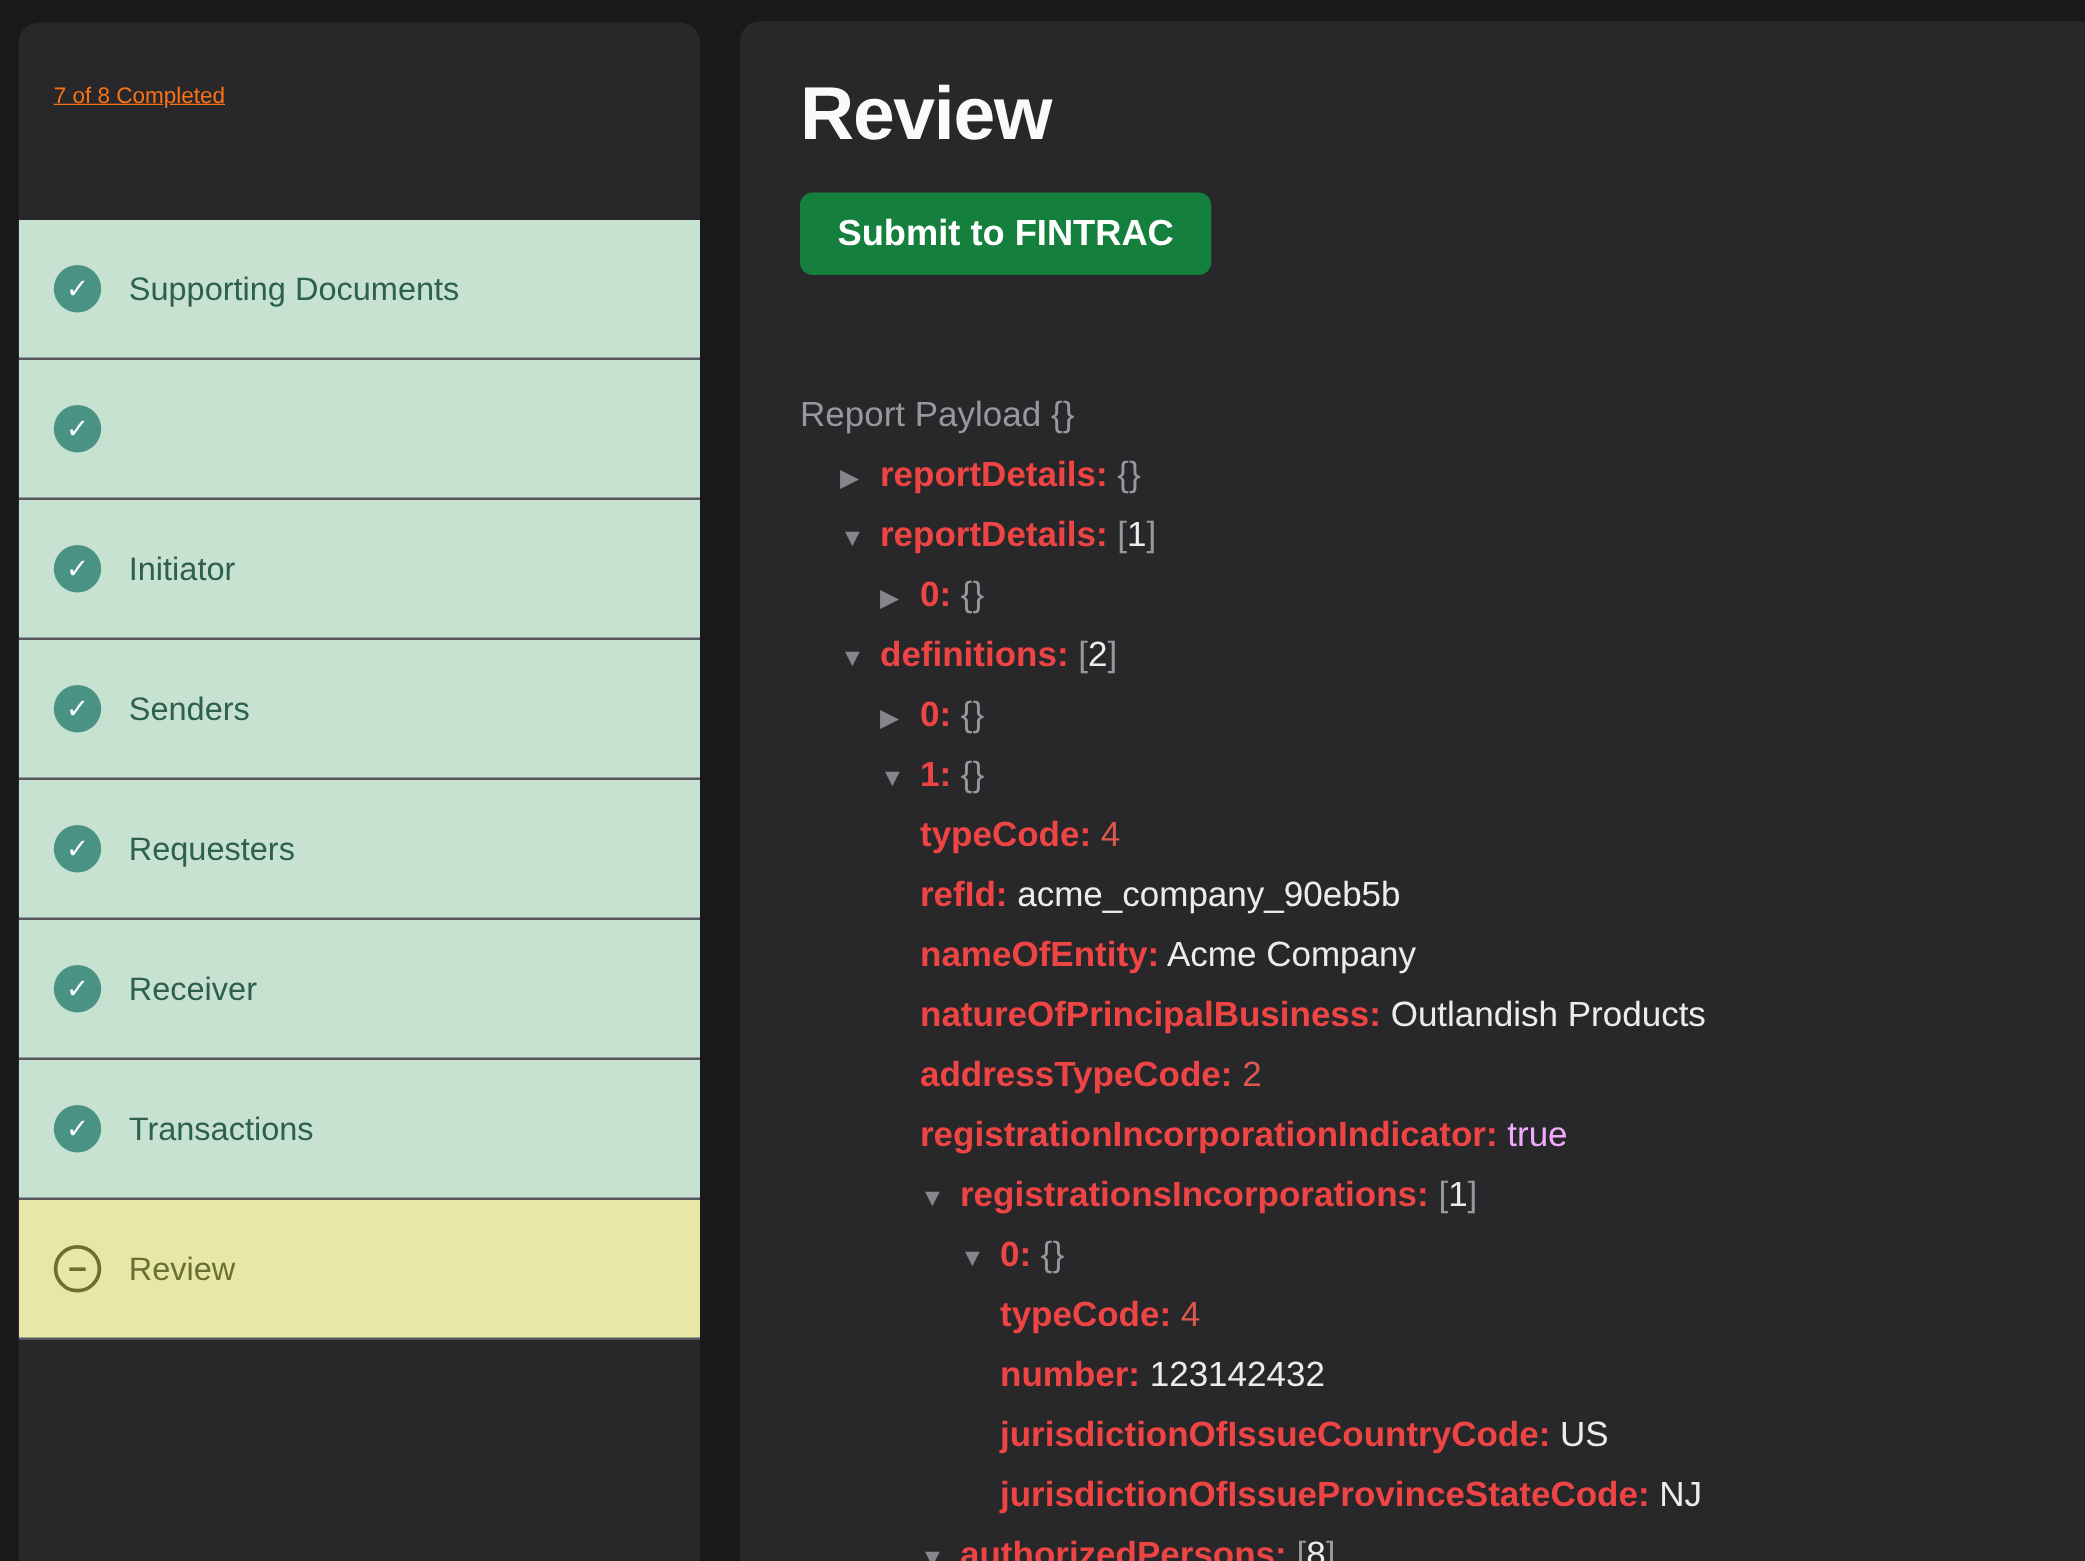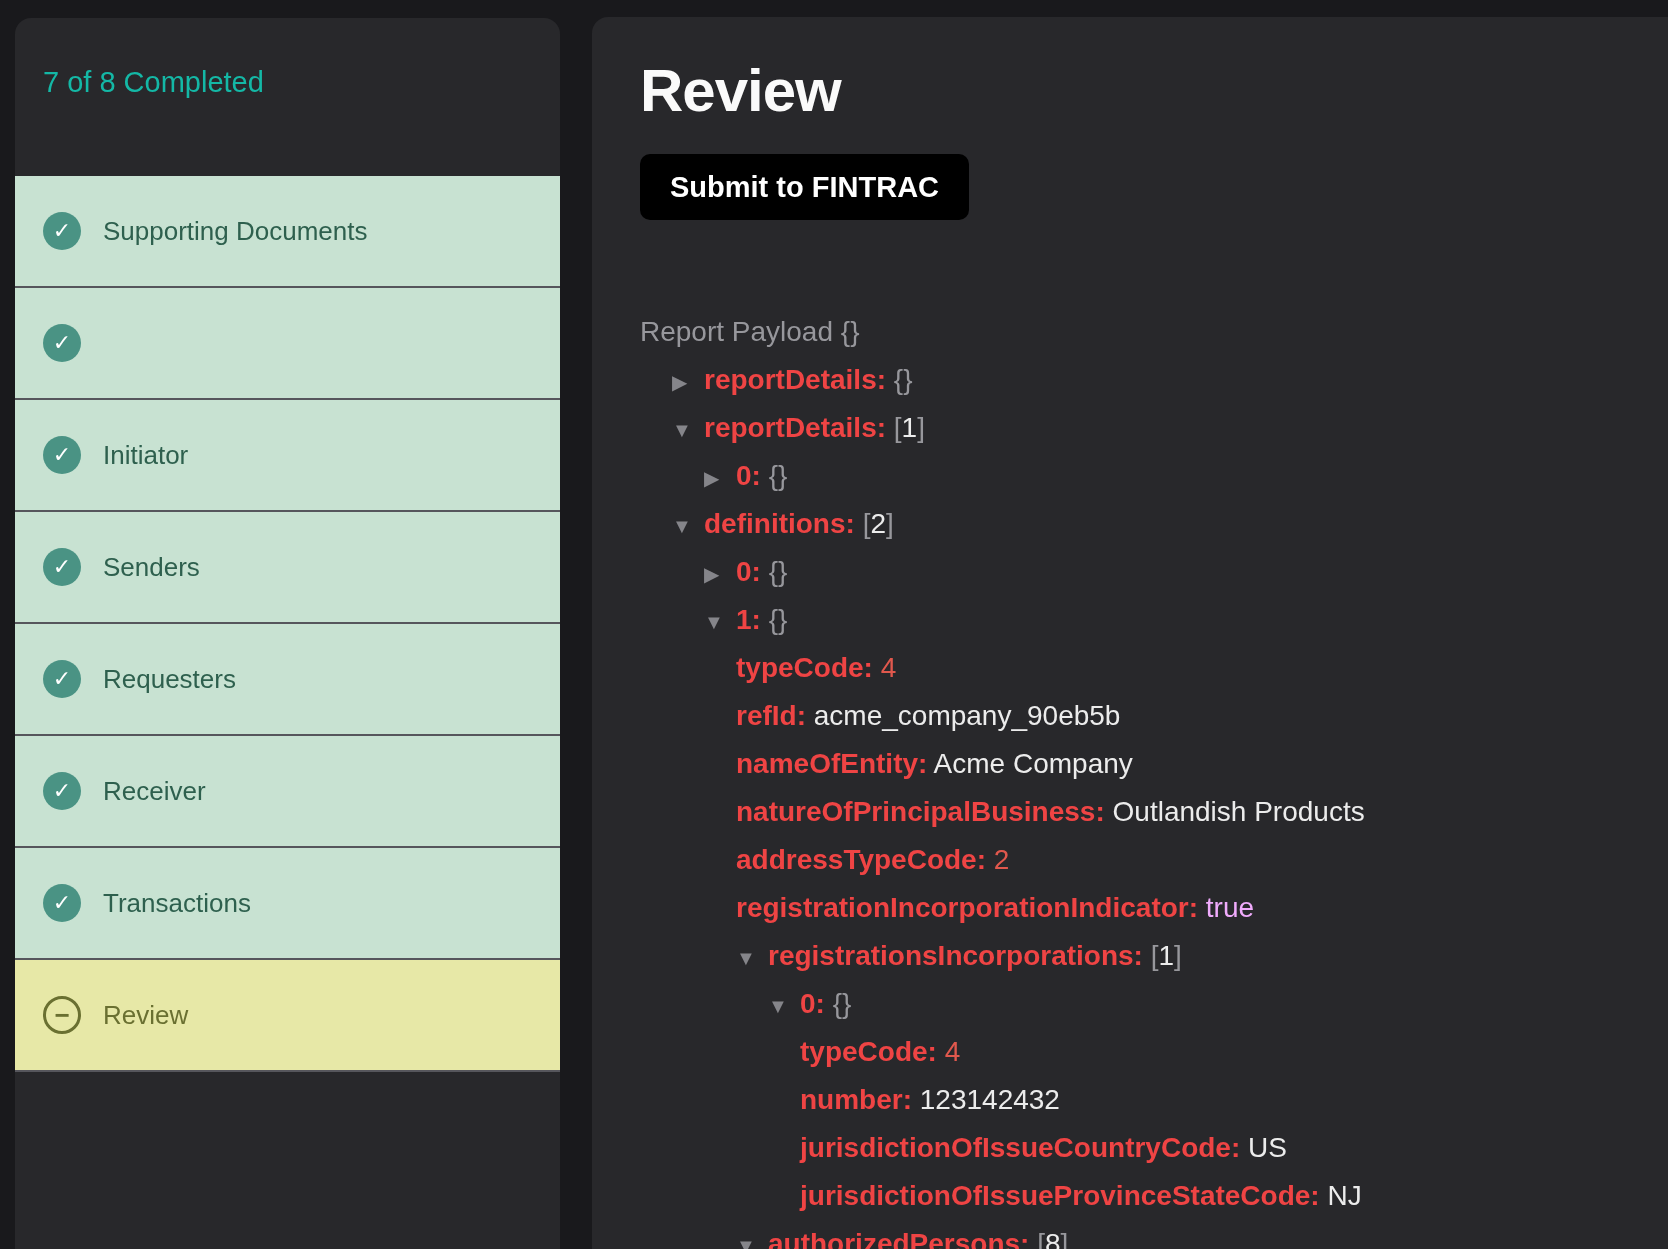--- a/index.html
+++ b/index.html
@@ -11,21 +11,21 @@
     font-family:"Liberation Sans","DejaVu Sans",sans-serif;
   }
 
   
   .left-card {
     position:absolute; left:15px; top:18px; width:545px; height:1260px;
     background:#28282b; border-radius:16px; overflow:hidden;
   }
   .left-header { height:158px; padding:38px 28px 0; box-sizing:border-box; }
   .steps-title { font-size:54px; font-weight:700; color:#fafafa; line-height:52px; letter-spacing:-1px; }
-  .steps-progress { font-size:29px; color:#14b8a6; margin-top:10px; }
+  .steps-progress { font-size:18px; color:#f97316; margin-top:10px;text-decoration:underline; }
 
   .step-row {
     height:112px; background:#c8e2d2;
     border-bottom:2px solid #56565c;
     display:flex; align-items:center;
     padding:0 28px; box-sizing:border-box;
     cursor:pointer;
   }
   .step-row.current { background:#e7e8a7; }
   .check-icon {
@@ -44,21 +44,21 @@
 
   
   .right-card {
     position:absolute; left:592px; top:17px; right:-24px; bottom:-24px;
     background:#28282b; border-radius:16px;
     padding:40px 0 0 48px; box-sizing:border-box; overflow:hidden;
   }
   .review-title { font-size:60px; font-weight:700; color:#fafafa; line-height:67px; letter-spacing:-1px; }
   .submit-button {
     margin-top:30px; height:66px; padding:0 30px;
-    background:#000000; color:#ffffff;
+    background:#15803d; color:#ffffff;
     font-family:inherit; font-size:29px; font-weight:700;
     border:none; border-radius:10px;
     display:inline-flex; align-items:center; cursor:pointer;
   }
 
   
   .tree { margin-top:88px; font-size:28px; line-height:48px; white-space:nowrap; }
   .tree-row { height:48px; }
   .t-root { color:#97979c; }
   .t-arrow {

